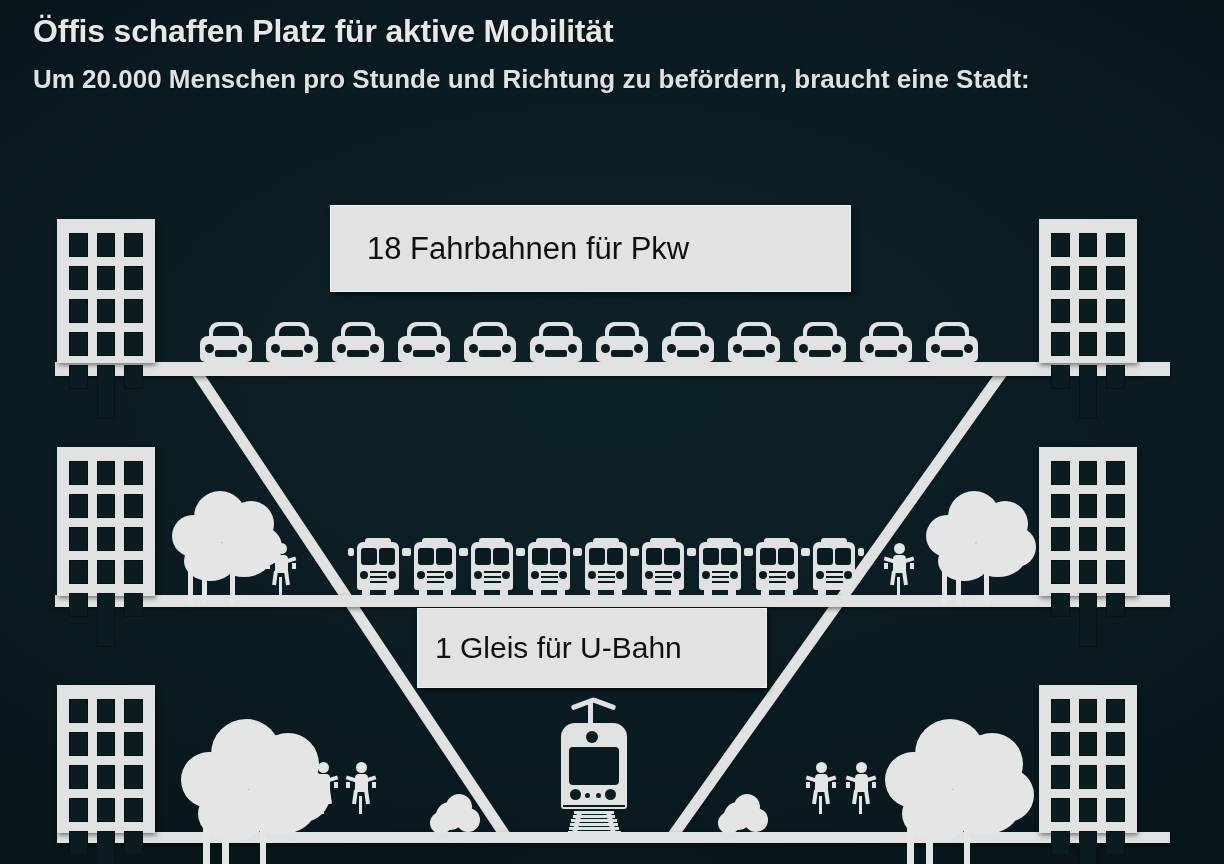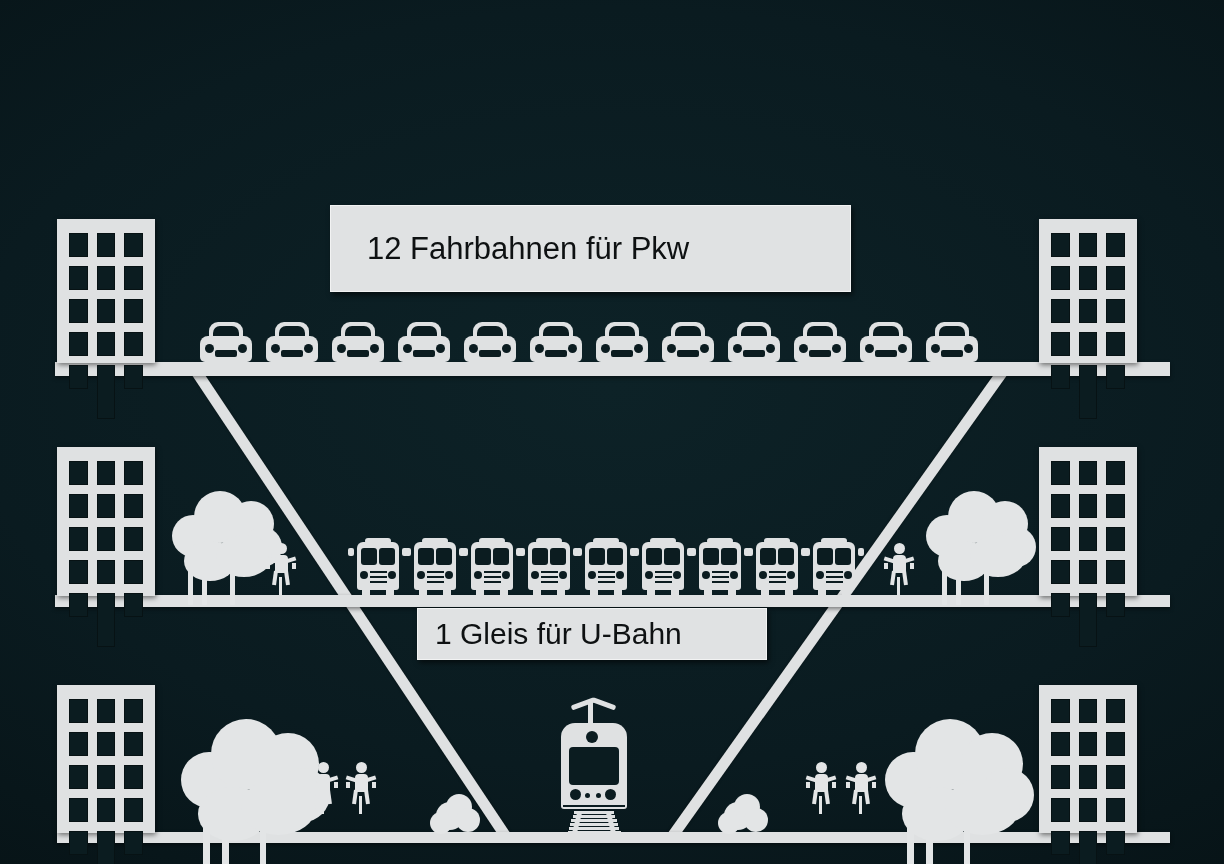--- a/index.html
+++ b/index.html
@@ -31,21 +31,21 @@
     background:#e0e2e3;
     color:#0e1112;
     display:flex;align-items:center;
     font-size:31px;font-weight:400;
     box-shadow:2px 3px 5px rgba(0,0,0,.55);
     border:1px solid #f2f3f3;
     box-sizing:border-box;
   }
   #plaque-cars{left:330px;top:205px;width:521px;height:87px;padding-left:36px;}
   #plaque-buses{left:348px;top:421px;width:487px;height:86px;padding-left:32px;}
-  #plaque-train{left:417px;top:608px;width:350px;height:52px;padding-left:17px;font-size:30px;}
+  #plaque-train{left:417px;top:608px;width:350px;height:80px;padding-left:17px;font-size:30px;}
 
   
   .ground{position:absolute;background:#dfe1e2;box-shadow:0 2px 4px rgba(0,0,0,.45);}
   #ground-top{left:55px;top:362px;width:1115px;height:14px;}
   #ground-mid{left:55px;top:595px;width:1115px;height:12px;}
   #ground-bottom{left:57px;top:832px;width:1113px;height:11px;}
 
   
   .funnel{position:absolute;background:#dfe1e2;transform-origin:top center;
           box-shadow:0 0 3px rgba(0,0,0,.4);}
@@ -121,20 +121,24 @@
   .cyclist .leg{position:absolute;top:28px;width:4px;height:14px;background:#e3e5e6;}
   .cyclist .leg.l{left:5px;transform:rotate(8deg);}
   .cyclist .leg.r{right:5px;transform:rotate(-8deg);}
   .cyclist .wheel{position:absolute;left:11px;top:34px;width:3px;height:18px;background:#e3e5e6;}
 </style>
 </head>
 <body>
 
 <div id="root">
 
+  <div id="headings">
+    <h1 class="title">Öffis schaffen Platz für aktive Mobilität</h1>
+    <p class="subtitle">Um 20.000 Menschen pro Stunde und Richtung zu befördern, braucht eine Stadt:</p>
+  </div>
 
   <div id="funnel-left" class="funnel" style="left: 190.5px; top: 372px; width: 11px; height: 557.474px; transform: rotate(-33.6616deg);"></div>
   <div id="funnel-right" class="funnel" style="left: 996.5px; top: 372px; width: 11px; height: 569.382px; transform: rotate(35.4207deg);"></div>
 
   <div class="ground" id="ground-top"></div>
   <div class="ground" id="ground-mid"></div>
   <div class="ground" id="ground-bottom"></div>
 
   <div id="buildings-layer">
       <div class="building" style="left: 57px; top: 219px; width: 98px; height: 144px;">
@@ -608,16 +612,16 @@
     <div class="tie" style="top: 0px; left: 9px; width: 40px;"></div>
         <div class="tie" style="top: 4px; left: 7.7px; width: 42.6px;"></div>
         <div class="tie" style="top: 8px; left: 6.4px; width: 45.2px;"></div>
         <div class="tie" style="top: 12px; left: 5.1px; width: 47.8px;"></div>
         <div class="tie" style="top: 16px; left: 3.8px; width: 50.4px;"></div>
         <div class="tie" style="top: 20px; left: 2.5px; width: 53px;"></div>
         <div class="tie" style="top: 24px; left: 1.2px; width: 55.6px;"></div>
       </div>
   </div>
 
-  <div class="plaque" id="plaque-cars">12 Fahrbahnen für Pkw</div>
+  <div class="plaque" id="plaque-cars">18 Fahrbahnen für Pkw</div>
   <div class="plaque" id="plaque-train">1 Gleis für U-Bahn</div>
 
 </div>
 
 </body></html>

